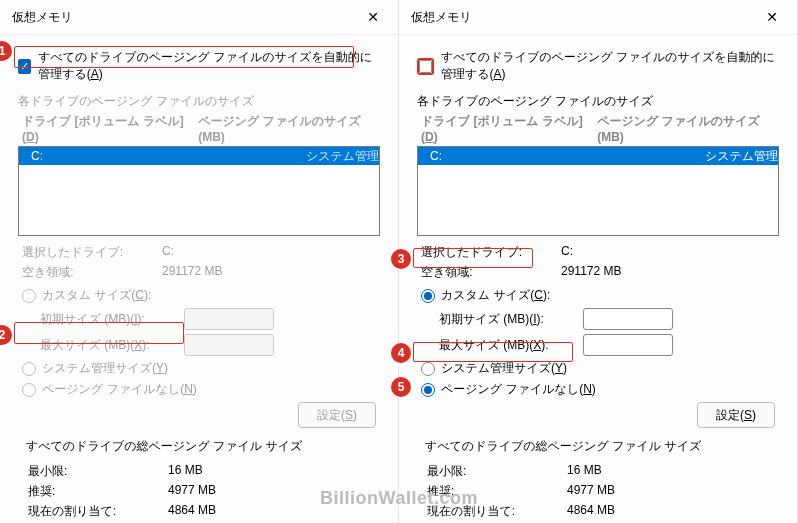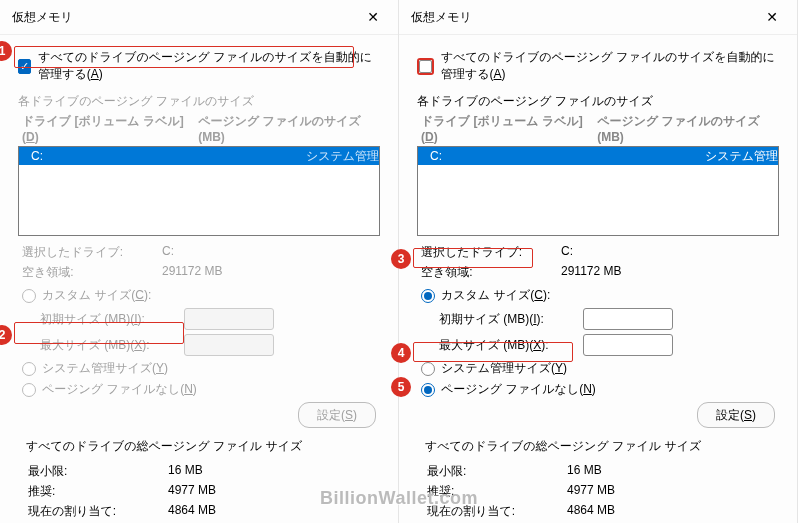--- a/index.html
+++ b/index.html
@@ -142,21 +142,21 @@
   border: 1px solid #ccc;
   border-radius: 3px;
   background: #f5f5f5;
   padding: 0 6px;
 }
 .num-input.enabled { background: #fff; border-color: #888; }
 .btn {
   height: 26px;
   padding: 0 18px;
   border: 1px solid #bcbcbc;
-  border-radius: 11px;
+  border-radius: 4px;
   background: #fafafa;
   cursor: pointer;
   font-size: 12px;
 }
 .btn.disabled {
   color: #a0a0a0;
   cursor: default;
 }
 .set-btn-row {
   display: flex; justify-content: flex-end;

